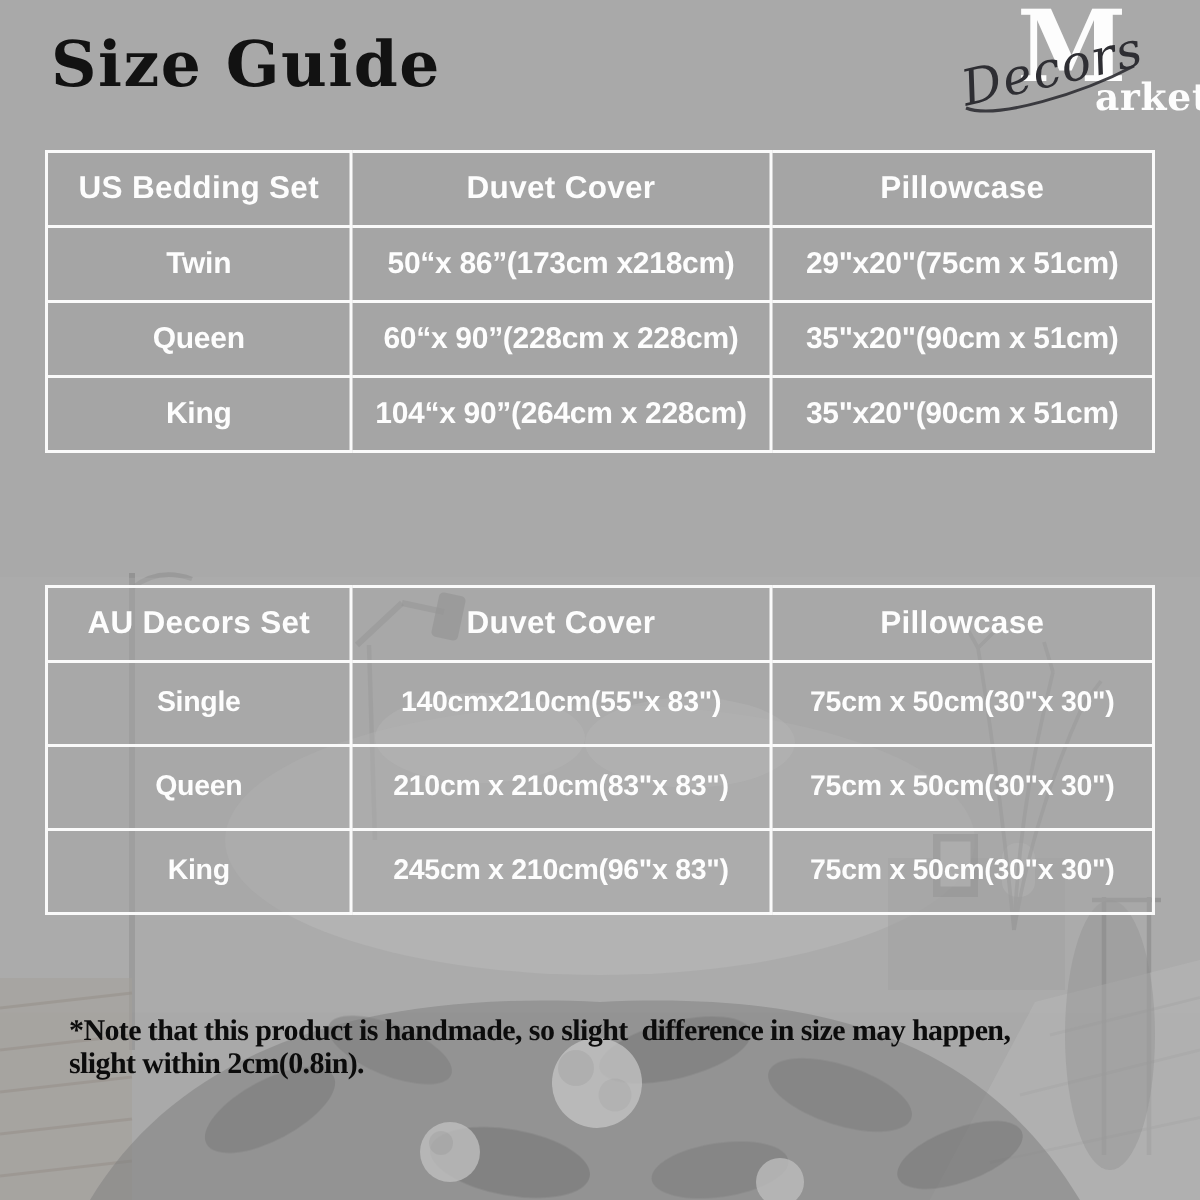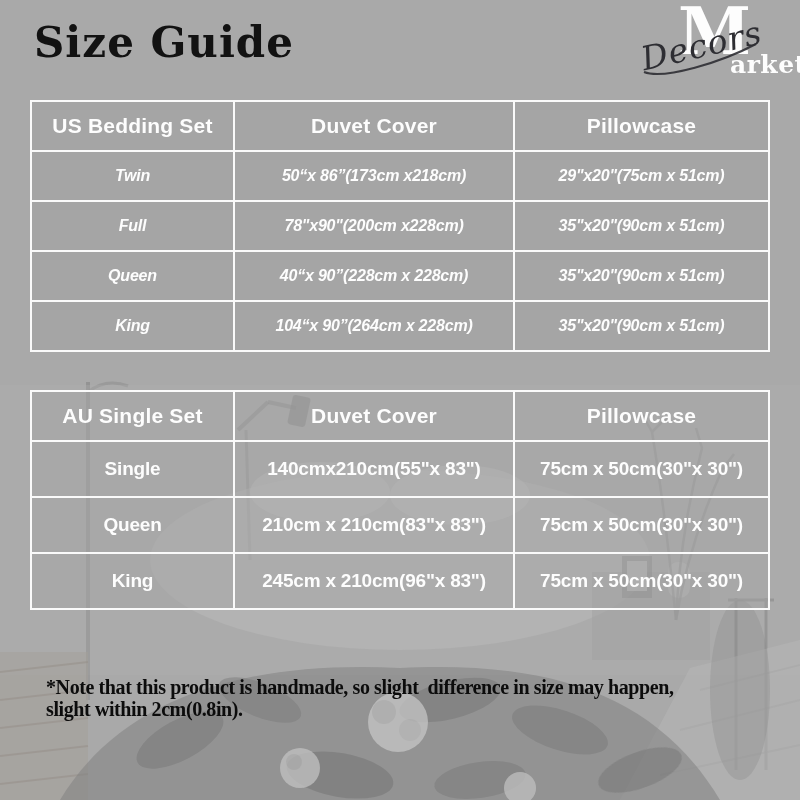--- a/index.html
+++ b/index.html
@@ -40,21 +40,21 @@
   }
   table.t1{top:100px;}
   table.t2{top:390px;}
   table.sizes th, table.sizes td{
     border:2px solid #fafafa;text-align:center;vertical-align:middle;
     color:#fdfdfd;font-weight:bold;overflow:hidden;white-space:nowrap;
   }
   table.t1 th, table.t1 td{background:rgba(164,164,164,0.85);}
   table.t2 th, table.t2 td{background:rgba(164,164,164,0.45);}
   table.sizes th{height:46px;font-size:21px;letter-spacing:.2px;}
-  table.t1 td{height:46px;font-size:16px;letter-spacing:-.2px;font-style:italic;}
+  table.t1 td{height:46px;font-size:20px;letter-spacing:-.2px;}
   table.t2 td{height:52px;font-size:19px;letter-spacing:-.2px;margin-top:36px;}
   
   .notes{position:absolute;left:46px;top:676px;z-index:2;width:760px;font-family:Liberation Serif, serif;}
   .notes p{
     margin:0;white-space:pre;color:#0c0c0c;font-weight:bold;
     font-size:20px;line-height:22px;letter-spacing:-.4px;
   }
   .notes p.customize{margin-top:31px;}
 </style>
 </head>
@@ -161,46 +161,41 @@
         <th>Pillowcase</th>
       </tr>
     </thead>
     <tbody>
       <tr>
         <td>Twin</td>
         <td>50“x 86”(173cm x218cm)</td>
         <td>29"x20"(75cm x 51cm)</td>
       </tr>
       <tr>
-        <td>Full</td>
-        <td>78"x90"(200cm x228cm)</td>
-        <td>35"x20"(90cm x 51cm)</td>
-      </tr>
-      <tr>
         <td>Queen</td>
-        <td>40“x 90”(228cm x 228cm)</td>
+        <td>60“x 90”(228cm x 228cm)</td>
         <td>35"x20"(90cm x 51cm)</td>
       </tr>
       <tr>
         <td>King</td>
         <td>104“x 90”(264cm x 228cm)</td>
         <td>35"x20"(90cm x 51cm)</td>
       </tr>
     </tbody>
   </table>
 
   <table class="sizes t2">
     <colgroup>
         <col style="width:203px">
         <col style="width:280px">
         <col style="width:255px">
       </colgroup>
     <thead>
       <tr>
-        <th>AU Single Set</th>
+        <th>AU Decors Set</th>
         <th>Duvet Cover</th>
         <th>Pillowcase</th>
       </tr>
     </thead>
     <tbody>
       <tr>
         <td>Single</td>
         <td>140cmx210cm(55"x 83")</td>
         <td>75cm x 50cm(30"x 30")</td>
       </tr>

